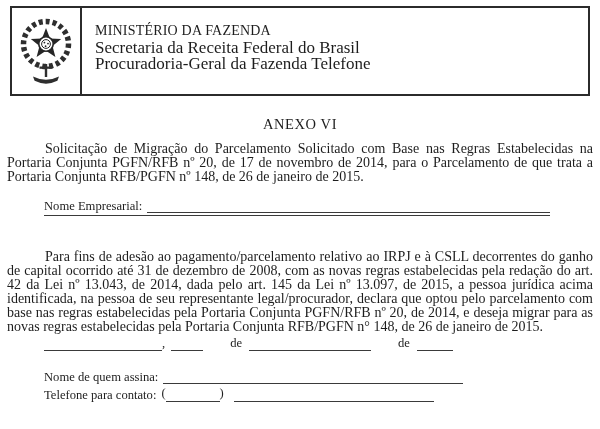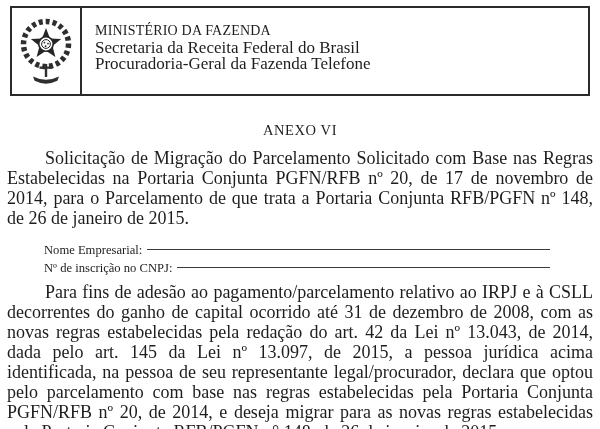--- a/index.html
+++ b/index.html
@@ -28,37 +28,37 @@
     width:70px;
     border-right:2px solid var(--border);
     display:flex;align-items:center;justify-content:center;
     box-sizing:border-box;
   }
   .org-cell{flex:1;padding:15px 4px 0 13px;}
   .org-line{font-size:17px;line-height:16.5px;white-space:nowrap;}
   .org-line.first{font-size:14px;letter-spacing:.2px;}
   
   .doc-title{
-    margin-top:26px;
+    margin-top:20px;
     text-align:center;
     font-size:14.5px;
     letter-spacing:.6px;
   }
   
   .para{
     margin:9px 7px 0 7px;
     text-align:justify;
     text-indent:38px;
-    font-size:18px;
-    line-height:20px;
+    font-size:14px;
+    line-height:14px;
   }
-  .para.declaration{margin-top:5px;}
+  .para.declaration{margin-top:32px;}
   
   .fields{margin:13px 50px 0 44px;font-size:12.6px;}
-  .field-row{display:flex;line-height:18px;align-items:center;}
+  .field-row{display:flex;line-height:18px;}
   .field-label{white-space:nowrap;padding-right:5px;}
   .blank{
     flex:1;
     border-bottom:1.3px solid var(--line);
     margin-bottom:2px;
   }
   .blank-fixed{
     display:inline-block;
     border-bottom:1.3px solid var(--line);
     margin-bottom:2px;
@@ -114,31 +114,43 @@
   <div class="doc-title">ANEXO VI</div>
 
   <p class="para intro">Solicitação de Migração do Parcelamento Solicitado com Base nas Regras Estabelecidas na Portaria Conjunta PGFN/RFB nº 20, de 17 de novembro de 2014, para o Parcelamento de que trata a Portaria Conjunta RFB/PGFN nº 148, de 26 de janeiro de 2015.</p>
 
   <div class="fields">
     <div class="field-row">
       <span class="field-label">Nome Empresarial:</span>
       <span class="blank"></span>
     </div>
     <div class="field-row">
-      <span class="field-label">Nº de inscrição no CNPJ:</span>
       <span class="blank"></span>
     </div>
   </div>
 
   <p class="para declaration">Para fins de adesão ao pagamento/parcelamento relativo ao IRPJ e à CSLL decorrentes do ganho de capital ocorrido até 31 de dezembro de 2008, com as novas regras estabelecidas pela redação do art. 42 da Lei nº 13.043, de 2014, dada pelo art. 145 da Lei nº 13.097, de 2015, a pessoa jurídica acima identificada, na pessoa de seu representante legal/procurador, declara que optou pelo parcelamento com base nas regras estabelecidas pela Portaria Conjunta PGFN/RFB nº 20, de 2014, e deseja migrar para as novas regras estabelecidas pela Portaria Conjunta RFB/PGFN n° 148, de 26 de janeiro de 2015.</p>
 
   <div class="date-row">
     <span class="dl city"></span>
     <span class="word">,</span>
     <span class="dl day"></span>
     <span class="word pad">de</span>
     <span class="dl month"></span>
     <span class="word pad">de</span>
     <span class="dl year"></span>
   </div>
 
+  <div class="fields bottom">
+    <div class="field-row">
+      <span class="field-label">Nome de quem assina:</span>
+      <span class="blank-fixed signer"></span>
+    </div>
+    <div class="field-row">
+      <span class="field-label">Telefone para contato:</span>
+      <span class="word">(</span>
+      <span class="blank-fixed area"></span>
+      <span class="word">)</span>
+      <span class="blank-fixed phone"></span>
+    </div>
+  </div>
 
 </div>
 
 </body></html>

